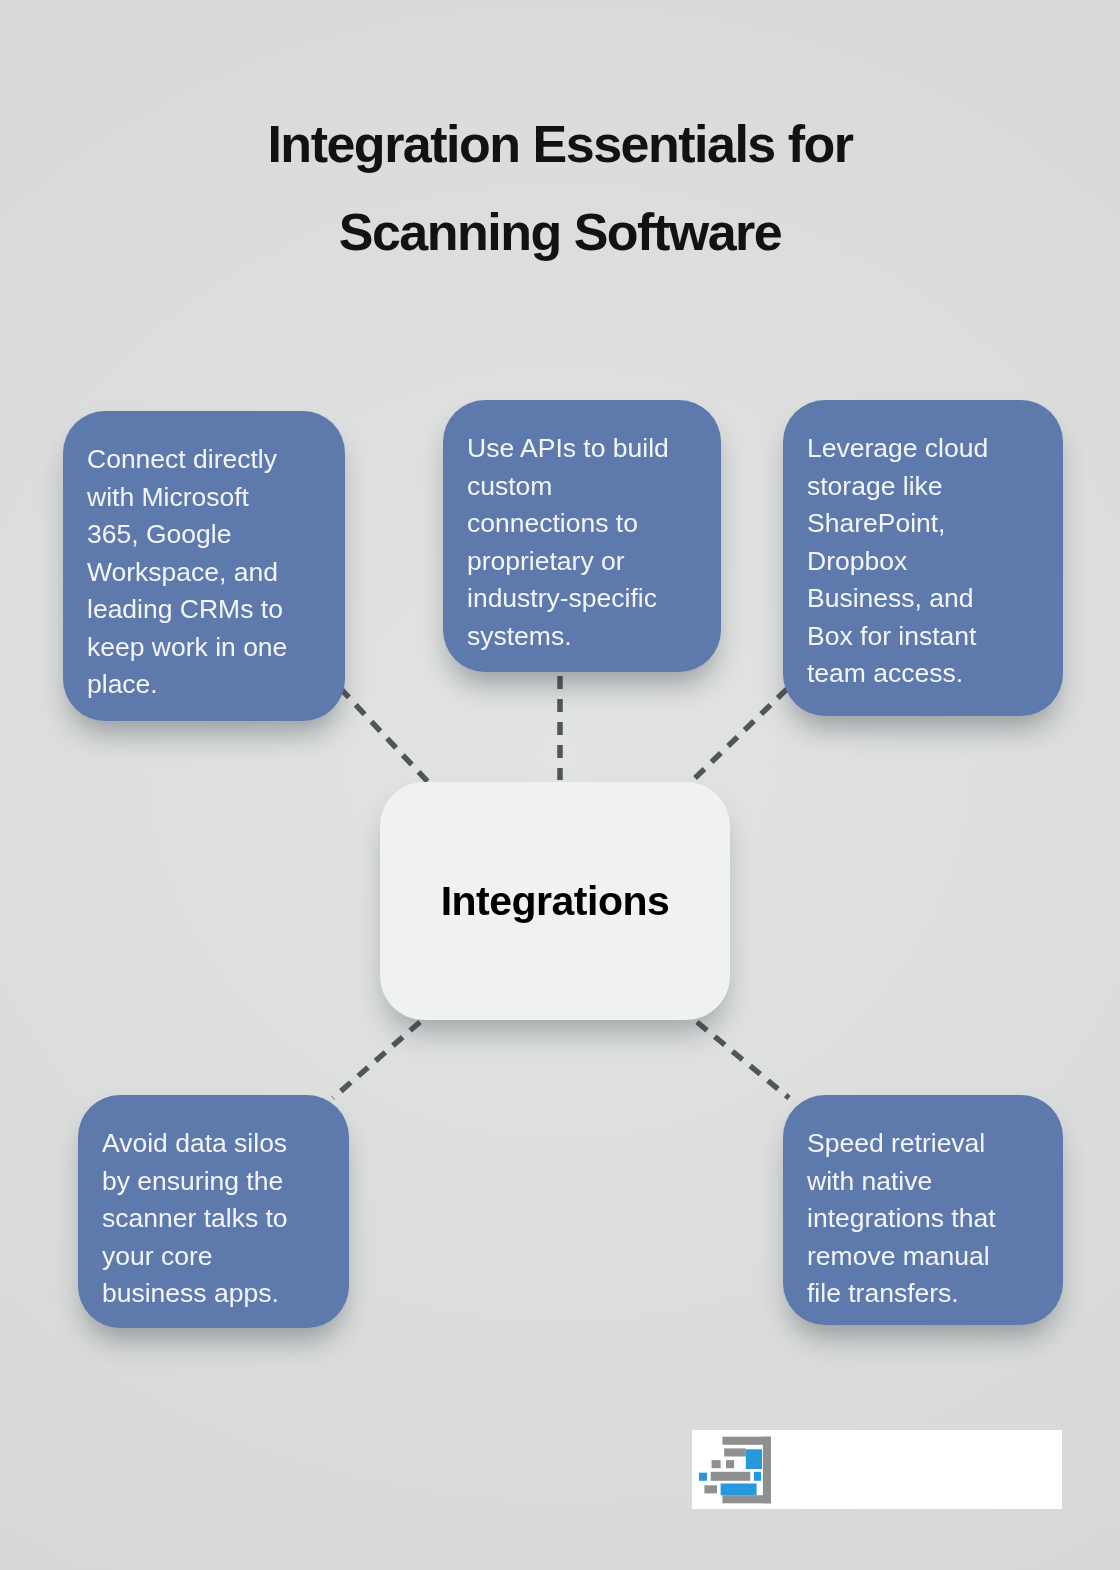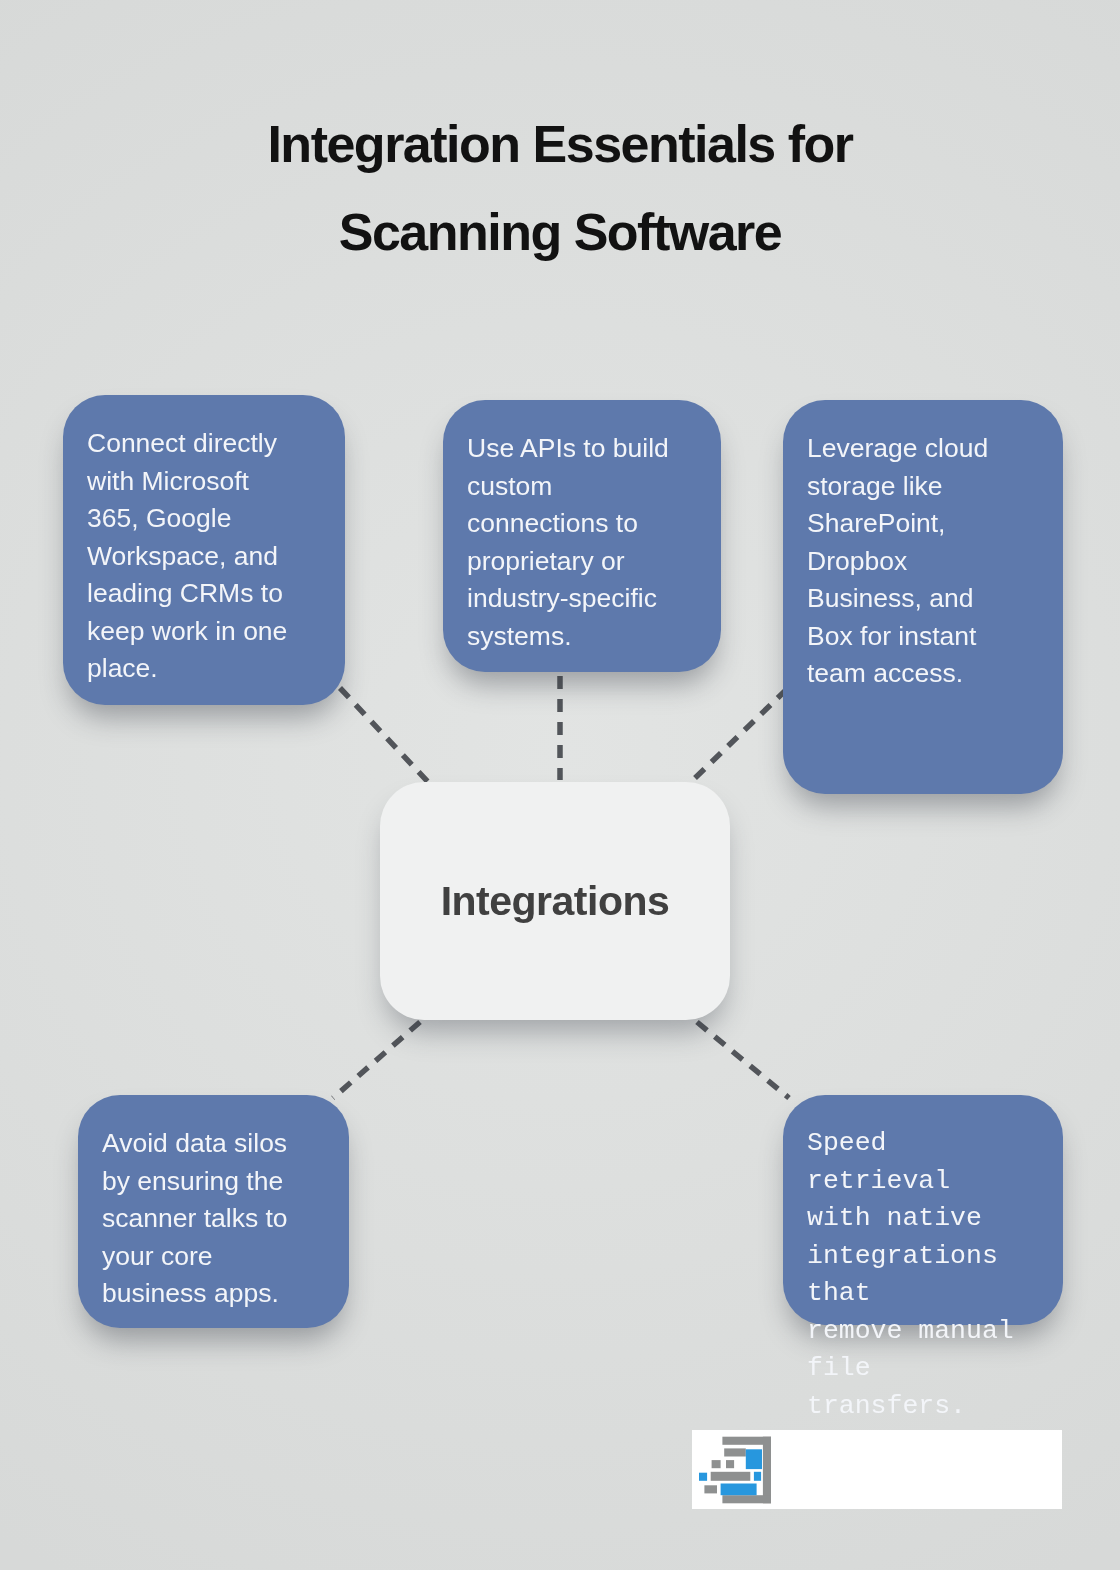--- a/index.html
+++ b/index.html
@@ -45,43 +45,43 @@
     box-shadow: 0 18px 28px -6px rgba(50, 55, 65, 0.40);
   }
   .card p {
     padding: 30px 22px 0 24px;
     font-size: 26.5px;
     line-height: 37.5px;
     font-weight: 400;
     white-space: pre-line;
   }
 
-  .card-1 { left: 63px;  top: 395px;  width: 282px; height: 310px; }
+  .card-1 { left: 63px;  top: 411px;  width: 282px; height: 310px; }
   .card-2 { left: 423px; top: 400px;  width: 278px; height: 272px; margin-left: 20px; }
-  .card-3 { left: 783px; top: 400px;  width: 280px; height: 394px; }
+  .card-3 { left: 783px; top: 400px;  width: 280px; height: 316px; }
   .card-4 { left: 66px;  top: 1095px; width: 271px; height: 233px; margin-left: 12px; }
-  .card-5 { left: 783px; top: 1095px; width: 280px; height: 230px; font-family: Liberation Mono, monospace; }
+  .card-5 { left: 783px; top: 1095px; width: 280px; height: 230px; }
 
   .center-node {
     position: absolute;
     z-index: 2;
     left: 380px; top: 782px;
     width: 350px; height: 238px;
     background: #f0f1f1;
     border-radius: 44px;
     display: flex;
     align-items: center;
     justify-content: center;
     box-shadow: 0 18px 28px -6px rgba(50, 55, 65, 0.35);
   }
   .center-node span {
     font-size: 41px;
     font-weight: 700;
     letter-spacing: -0.5px;
-    color: #404040;
+    color: #000000;
   }
 
   .logo {
     position: absolute;
     z-index: 2;
     left: 692px; top: 1430px;
     width: 370px; height: 79px;
     background: #ffffff;
     display: flex;
     align-items: center;

